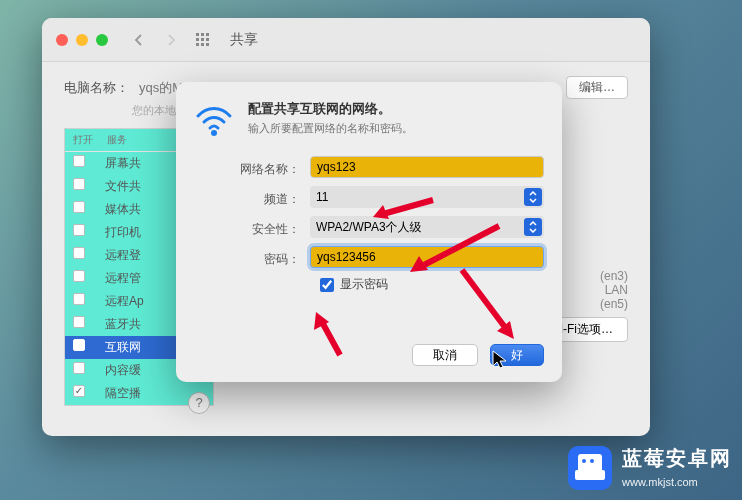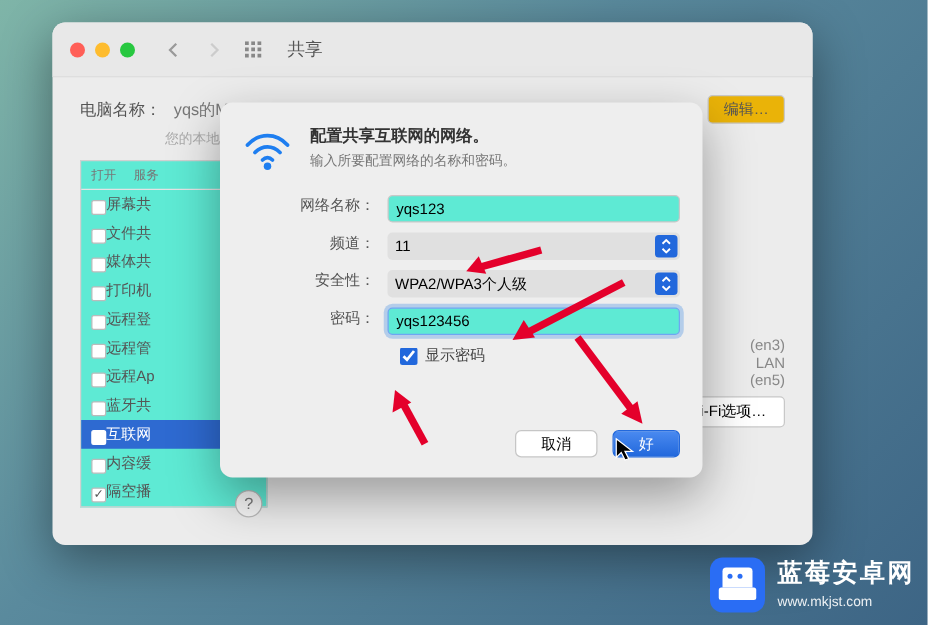--- a/index.html
+++ b/index.html
@@ -8,44 +8,44 @@
 .titlebar{height:44px;display:flex;align-items:center;padding:0 14px;border-bottom:1px solid #d6d6d6;background:#e8e8e8;border-radius:10px 10px 0 0}
 .traffic{display:flex;gap:8px;margin-right:18px}
 .dot{width:12px;height:12px;border-radius:50%}
 .red{background:#ff5f57}.yellow{background:#febc2e}.green{background:#28c840}
 .tb-btn{width:26px;height:22px;border-radius:5px;display:flex;align-items:center;justify-content:center;color:#777;margin-right:6px}
 .tb-title{font-size:14px;color:#555;margin-left:8px}
 .content{padding:14px 22px 0}
 .row-name{display:flex;align-items:center;gap:10px;font-size:13px}
 .row-name .lbl{color:#555}
 .row-name .val{flex:1;color:#777}
-.edit-btn{font-size:12px;padding:2px 12px;border:1px solid #c8c8c8;border-radius:4px;background:#eab308;color:#555}
+.edit-btn{font-size:12px;padding:2px 12px;border:1px solid #c8c8c8;border-radius:4px;background:#ffffff;color:#555}
 .hint{font-size:11px;color:#aaa;margin:4px 0 10px 68px}
 .split{display:flex;gap:14px}
 .sidebar{width:150px;border:1px solid #d0d0d0;background:#5eead4}
 .sidebar-head{display:flex;font-size:10px;color:#777;padding:4px 8px;border-bottom:1px solid #e4e4e4}
 .sidebar-head span:first-child{width:34px}
-.srow{display:flex;align-items:flex-end;font-size:12px;padding:3px 8px;gap:0;color:#555}
+.srow{display:flex;align-items:flex-start;font-size:12px;padding:3px 8px;gap:20px;color:#555}
 .srow.sel{background:#2e6ad1;color:#fff}
 .cb{width:12px;height:12px;border:1px solid #bbb;border-radius:2px;background:#fff;display:inline-block}
 .srow.sel .cb{border-color:#fff}
 .chk{font-size:10px;line-height:10px;text-align:center}
 .main{flex:1;font-size:12px;color:#555;padding-top:4px}
 .green-dot{width:9px;height:9px;border-radius:50%;background:#32c75a;display:inline-block;margin-right:6px}
 .wifi-btn{font-size:12px;padding:3px 14px;border:1px solid #c8c8c8;border-radius:4px;background:#fff;float:right;margin-top:6px}
 .help-btn{position:absolute;left:146px;bottom:22px;width:22px;height:22px;border-radius:50%;border:1px solid #bbb;background:#f6f6f6;font-size:13px;color:#777;text-align:center;line-height:20px}
 
 .sheet{position:absolute;left:176px;top:82px;width:386px;height:300px;background:#eee;border-radius:10px;box-shadow:0 15px 40px rgba(0,0,0,.35);padding:18px}
 .sheet-head{display:flex;gap:14px;margin-bottom:16px}
 .wifi-ico{width:40px;height:40px}
 .sheet-head .tt{font-size:13px;font-weight:700;color:#333}
 .sheet-head .st{font-size:11px;color:#777;margin-top:3px}
-.frow{display:flex;align-items:flex-start;margin-bottom:8px}
+.frow{display:flex;align-items:flex-end;margin-bottom:8px}
 .frow .flbl{width:116px;text-align:right;font-size:12px;color:#555;padding-right:10px}
-.frow input[type=text]{flex:1;height:22px;font-size:12px;padding:0 6px;border:1px solid #c8c8c8;border-radius:4px;background:#5eead4}
+.frow input[type=text]{flex:1;height:22px;font-size:12px;padding:0 6px;border:1px solid #c8c8c8;border-radius:4px;background:#eab308}
 .frow select{flex:1;height:22px;font-size:12px;border:none;border-radius:4px;background:#e0e0e0;padding:0 6px;appearance:none;position:relative}
 .sel-wrap{flex:1;position:relative}
 .sel-wrap select{width:100%}
 .sel-arrow{position:absolute;right:2px;top:2px;width:18px;height:18px;background:#2268dc;border-radius:3px;pointer-events:none;display:flex;align-items:center;justify-content:center}
 .sel-arrow svg{fill:#fff}
 .note{font-size:10px;color:#999;margin-left:126px;margin-bottom:8px}
 .chkrow{margin-left:126px;font-size:12px;color:#444;display:flex;align-items:center;gap:6px}
 .chkrow input{width:14px;height:14px;accent-color:#2268dc}
 .btns{position:absolute;right:18px;bottom:16px;display:flex;gap:12px}
 .btn{font-size:12px;height:22px;padding:0 20px;border-radius:5px;border:1px solid #c6c6c6;background:#fff}

